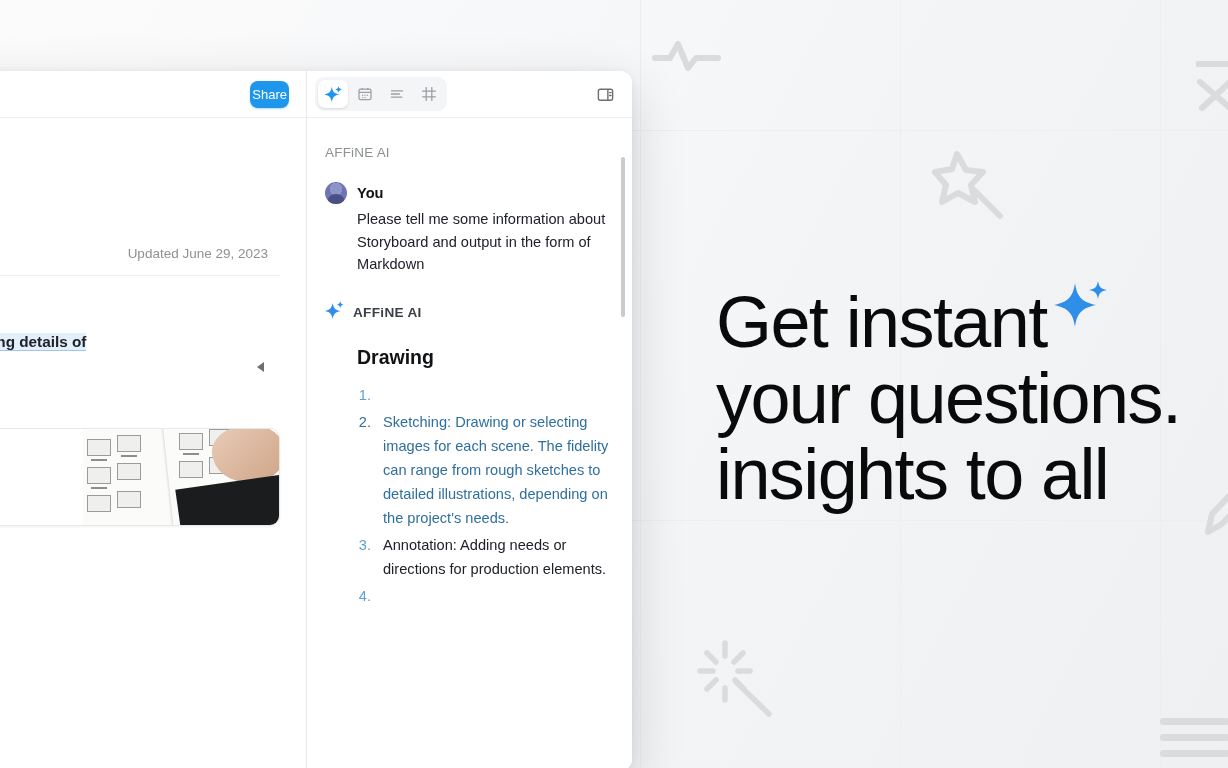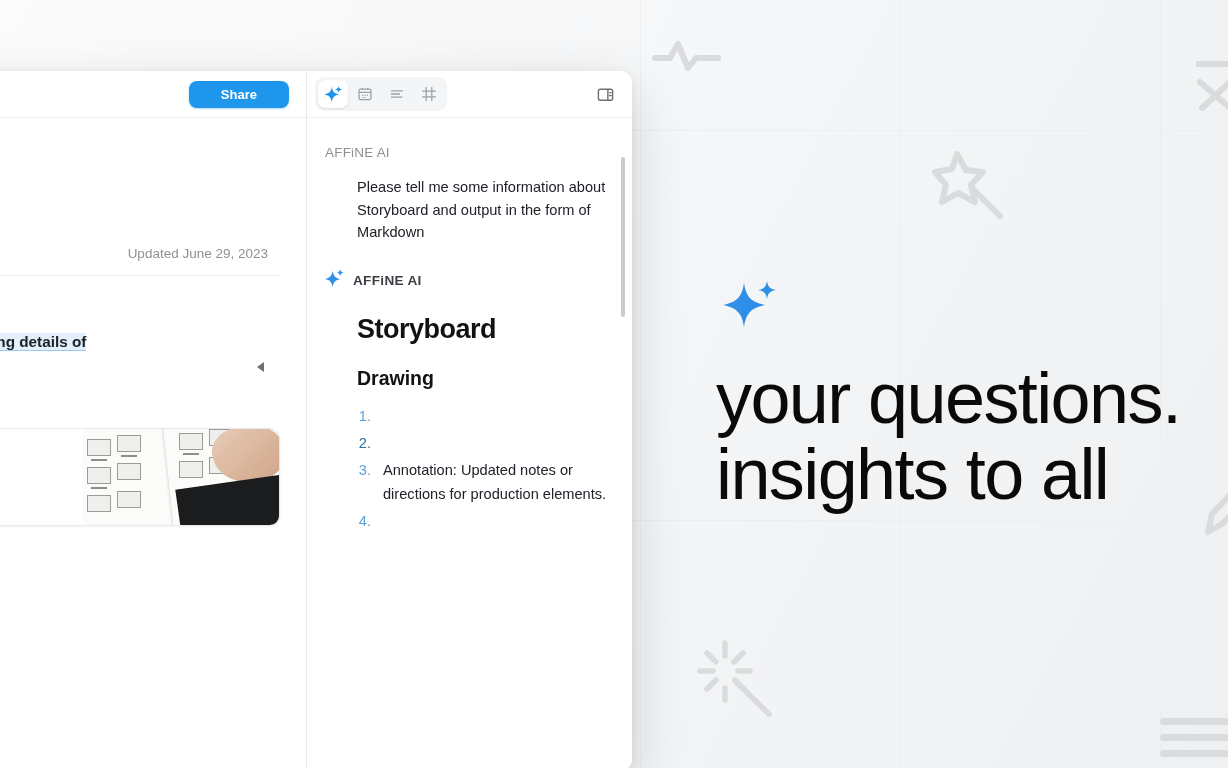--- a/index.html
+++ b/index.html
@@ -59,22 +59,22 @@
 
   
   .left-header {
     height: 47px; position:relative;
     border-bottom: 1px solid #eeeff0;
     display:flex; align-items:center; justify-content:flex-end;
     padding-right: 17px;
   }
   .share-btn {
     background:#1e96eb; color:#fff;
-    font-size: 13px; font-weight:700;
-    padding: 6px 32px; border-radius: 8px;
+    font-size: 13px; font-weight:400;
+    padding: 6px 2px; border-radius: 8px;
     border: none; cursor: pointer;
     box-shadow: 0 1px 2px rgba(30,150,235,.35);
   }
 
   .doc-body { padding: 0 26px; position:relative; height: calc(100% - 47px); }
 
   .doc-title {
     margin-top: 44px;
     font-size: 39px; font-weight: 800;
     letter-spacing:-.8px; color:#111214;
@@ -179,21 +179,21 @@
     position:relative; overflow:hidden; flex:none;
   }
   .avatar:after {
     content:""; position:absolute; left:50%; top:55%;
     transform:translateX(-50%);
     width:17px; height:15px; border-radius:50% 50% 0 0;
     background:#4a4f86;
   }
   .msg-name { font-size: 14.6px; font-weight: 700; color:#121317; }
   .msg-body {
-    margin-top: 16px; padding-left: 32px;
+    margin-top: 4px; padding-left: 32px;
     font-size: 14.6px; line-height: 22.5px; color:#20222a;
   }
 
   .ai-head { display:flex; align-items:center; gap:9px; margin-top: 25px; }
   .ai-name { font-size: 13.6px; font-weight: 600; color:#3b3f45; letter-spacing:.3px; }
 
   .md { padding-left: 32px; }
   .md-h1 { margin-top: 22px; font-size: 27px; font-weight: 800;
            letter-spacing:-.5px; color:#111214; }
   .md-h2 { margin-top: 22px; font-size: 19.5px; font-weight: 700;
@@ -274,21 +274,21 @@
     </div>
 
     <div class="deco" style="left:1202px; top:470px;">
       <svg width="56" height="72" viewBox="0 0 56 72" fill="none" stroke="currentColor" stroke-width="6" stroke-linecap="round" stroke-linejoin="round">
         <path d="M6 62 L10 44 L44 8 L54 18 L20 54 Z"></path>
       </svg>
     </div>
 
     <div class="headline">
       <div>
-        <span class="sparkle-inline">
+        <span>Get instant</span><span class="sparkle-inline">
           <svg width="56" height="56" viewBox="0 0 56 56" fill="#2f8fe8">
             <path d="M22 4 C24 18 29 23 43 26 C29 29 24 34 22 48 C20 34 15 29 1 26 C15 23 20 18 22 4Z"></path>
             <path d="M45 2 C46 8 48 10 54 11 C48 12 46 14 45 20 C44 14 42 12 36 11 C42 10 44 8 45 2Z"></path>
           </svg>
         </span>
       </div>
       <div>your questions.</div>
       <div>insights to all</div>
     </div>
   </div>
@@ -399,46 +399,50 @@
               <path d="M14.4 11 H15.8" stroke-linecap="round"></path>
             </svg>
           </div>
         </div>
 
         <div class="ai-scroll">
           <div class="ai-scrollbar"></div>
 
           <div class="ai-label">AFFiNE AI</div>
 
+          <div class="msg-head">
+            <div class="avatar"></div>
+            <div class="msg-name">You</div>
+          </div>
           <div class="msg-body">Please tell me some information about Storyboard and output in the form of Markdown</div>
 
           <div class="ai-head">
             <span>
               <svg width="19" height="19" viewBox="0 0 20 20" fill="#2f8fe8">
                 <path d="M8 2 C9 7.5 11 9.5 16.5 10.5 C11 11.5 9 13.5 8 19 C7 13.5 5 11.5 -0.5 10.5 C5 9.5 7 7.5 8 2Z"></path>
                 <path d="M16 0 C16.4 2.4 17.3 3.3 19.7 3.8 C17.3 4.3 16.4 5.2 16 7.6 C15.6 5.2 14.7 4.3 12.3 3.8 C14.7 3.3 15.6 2.4 16 0Z"></path>
               </svg>
             </span>
             <div class="ai-name">AFFiNE AI</div>
           </div>
 
           <div class="md">
-            <div class="md-h1">Storyboard</div>
             <div class="md-h2">Drawing</div>
 
             <ol class="md-list" id="md-list">
                 <li>
                   <span class="num">1.</span>
                 </li>
                 <li class="sel">
                   <span class="num">2.</span>
+                  <span class="txt">Sketching: Drawing or selecting images for each scene. The fidelity can range from rough sketches to detailed illustrations, depending on the project's needs.</span>
                 </li>
                 <li>
                   <span class="num">3.</span>
-                  <span class="txt">Annotation: Updated notes or directions for production elements.</span>
+                  <span class="txt">Annotation: Adding needs or directions for production elements.</span>
                 </li>
                 <li>
                   <span class="num">4.</span>
                 </li>
               </ol>
           </div>
         </div>
 
       </div>
     </div>

